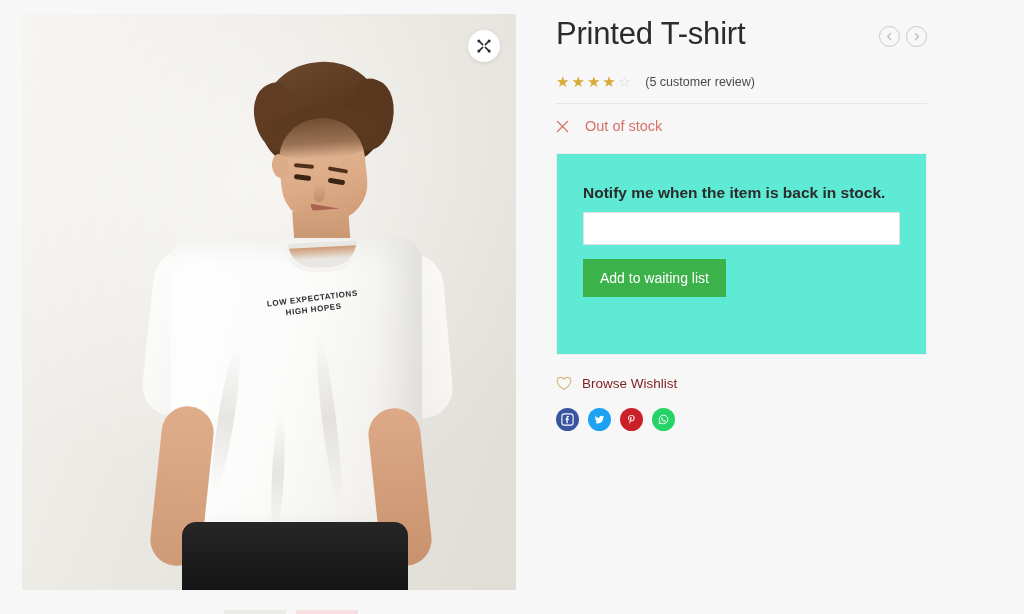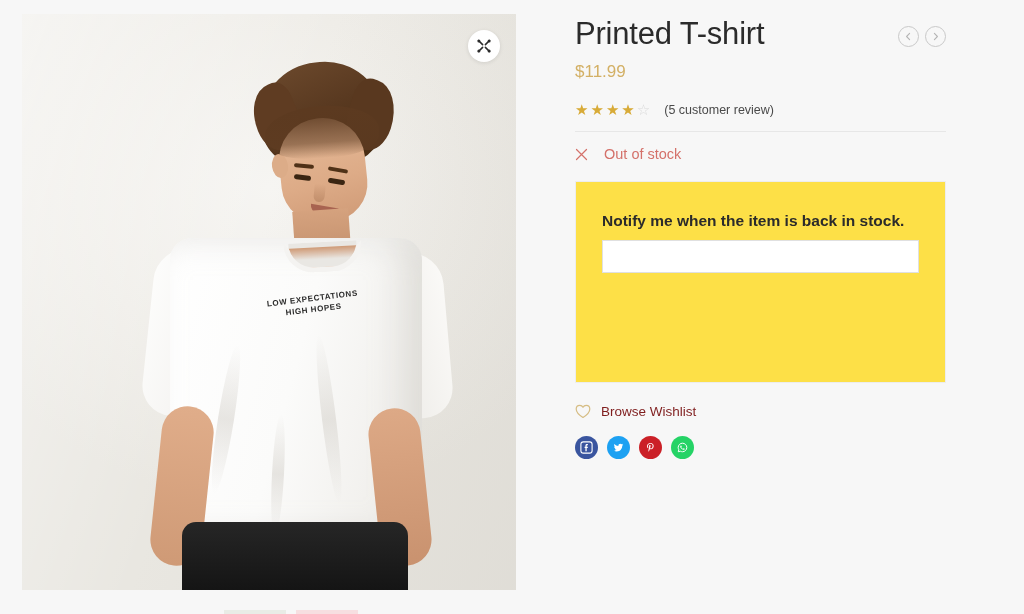--- a/index.html
+++ b/index.html
@@ -263,21 +263,21 @@
     height: 72px;
     overflow: hidden;
     cursor: pointer;
     position: relative;
   }
   .thumb-inner { position: absolute; inset: 0; }
 
   
   .summary {
     position: absolute;
-    left: 575px;
+    left: 556px;
     top: 14px;
     width: 371px;
   }
 
   .title-row {
     display: flex;
     align-items: flex-start;
     justify-content: space-between;
   }
 
@@ -358,21 +358,21 @@
     gap: 16px;
     font-size: 14.5px;
     color: #d4716a;
   }
   .stock-row svg { display: block; flex-shrink: 0; }
 
   .notify-box {
     margin-top: 19px;
     width: 371px;
     min-height: 202px;
-    background: #fde047;
+    background: #5eead4;
     border: 1px solid #ededed;
     padding: 28px 26px 30px 26px;
   }
   .notify-title {
     font-size: 15.5px;
     font-weight: 700;
     color: #2b2b2b;
     line-height: 22px;
   }
   .field-label {
@@ -521,40 +521,40 @@
           </svg>
         </button>
         <button class="nav-btn" aria-label="Next">
           <svg width="9" height="9" viewBox="0 0 9 9">
             <path d="M3.4 1.4 L6.4 4.5 L3.4 7.6" fill="none" stroke="#b4b4b4" stroke-width="1.1" stroke-linecap="round" stroke-linejoin="round"></path>
           </svg>
         </button>
       </div>
     </div>
 
-    <div class="price">$11.99</div>
 
 
     <div class="rating-row">
       <span class="stars"><span>★★★★</span><span class="empty">☆</span></span>
       <a class="review-link" href="#">(5 customer review)</a>
     </div>
 
     <div class="divider"></div>
 
     <div class="stock-row">
       <svg width="13" height="13" viewBox="0 0 13 13">
         <path d="M1.5 1.5 L11.5 11.5 M11.5 1.5 L1.5 11.5" fill="none" stroke="#d4716a" stroke-width="1.2" stroke-linecap="round"></path>
       </svg>
       <span>Out of stock</span>
     </div>
 
     <div class="notify-box">
       <div class="notify-title">Notify me when the item is back in stock.</div>
       <input class="email-input" type="text" value="" placeholder="" style="">
+      <button class="waiting-btn">Add to waiting list</button>
     </div>
 
     <div class="wishlist-row">
       <svg width="16" height="15" viewBox="0 0 16 15">
         <path d="M8 13.4 C8 13.4 1.2 9.3 1.2 5 C1.2 2.8 2.9 1.3 4.8 1.3 C6.2 1.3 7.4 2.1 8 3.3 C8.6 2.1 9.8 1.3 11.2 1.3 C13.1 1.3 14.8 2.8 14.8 5 C14.8 9.3 8 13.4 8 13.4 Z" fill="none" stroke="#d6bd84" stroke-width="1.2" stroke-linejoin="round"></path>
       </svg>
       <span class="wishlist-label">Browse Wishlist</span>
     </div>
 
     <div class="share-row">

